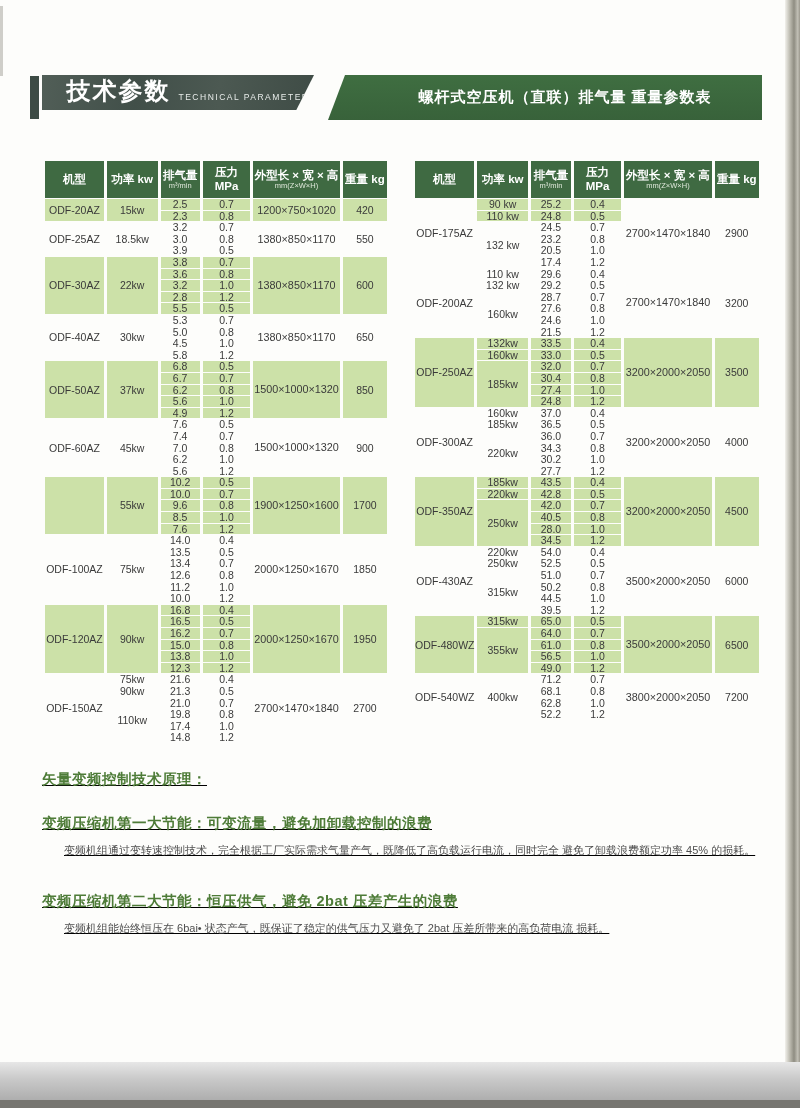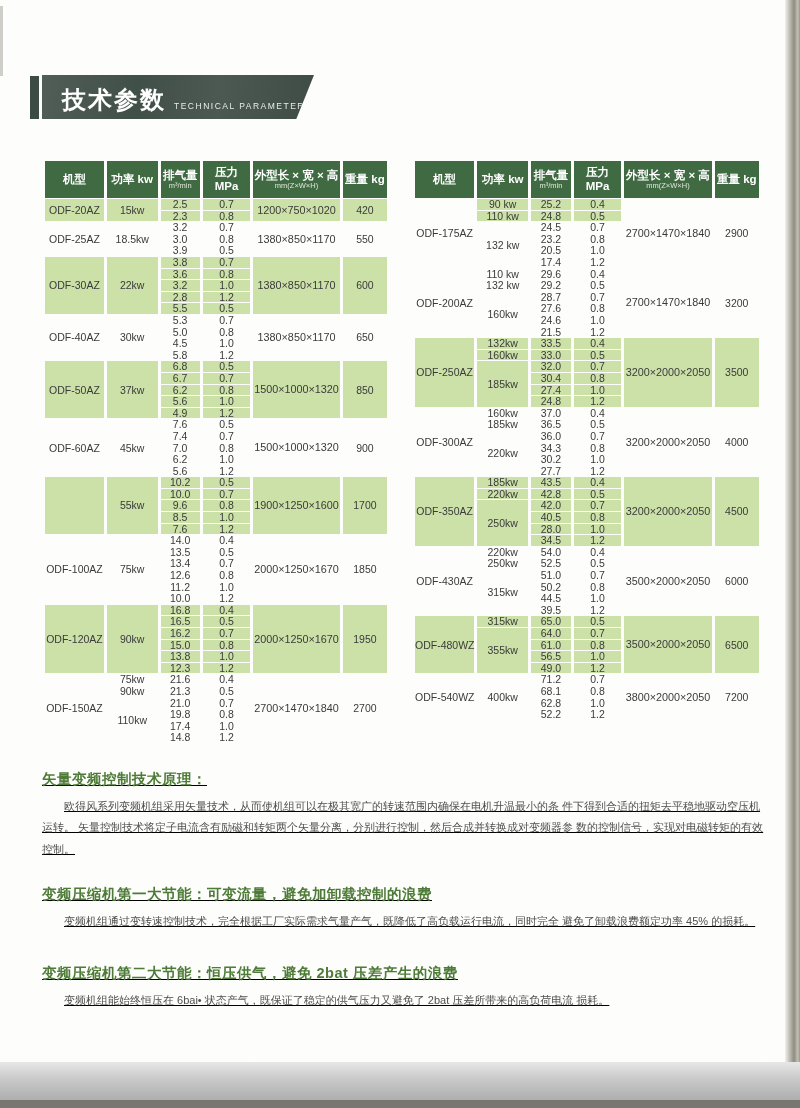--- a/index.html
+++ b/index.html
@@ -10,24 +10,24 @@
   
   .edge-right { position:absolute; right:0; top:0; width:15px; height:1064px;
     background:linear-gradient(90deg,#f2f1ec 0%,#b9b7ac 35%,#8f8d82 60%,#c2c0b6 85%,#9a978c 100%); }
   .edge-bottom { position:absolute; left:0; top:1062px; width:800px; height:38px;
     background:linear-gradient(180deg,#e7e7e7 0%,#c9c9c9 45%,#aeaeae 100%); }
   .edge-bottom-dark { position:absolute; left:0; top:1100px; width:800px; height:8px; background:#777671; }
   .edge-left-sliver { position:absolute; left:0; top:6px; width:3px; height:70px; background:#cfcec9; }
 
   
   .band-tick { position:absolute; left:30px; top:76px; width:9px; height:43px; background:#3d4b45; }
-  .band-dark { position:absolute; left:42px; top:75px; width:272px; height:44px;
+  .band-dark { position:absolute; left:42px; top:75px; width:272px; height:35px;
     background:linear-gradient(97deg,#515e57 0%,#414f49 35%,#4c5952 65%,#3f4c46 100%);
     clip-path:polygon(0 0,100% 0,93.5% 100%,0 100%);
-    display:flex; align-items:flex-end; padding:0 0 7px 20px; }
+    display:flex; align-items:flex-end; padding:0 0 7px 20px;justify-content:center; }
   .band-dark .cn { color:#fff; font-size:24px; font-weight:bold; letter-spacing:2px; line-height:1; }
   .band-dark .en { color:#e8ecea; font-size:8.5px; letter-spacing:1.5px; margin:0 0 2px 8px; line-height:1; }
   .band-green { position:absolute; left:328px; top:75px; width:434px; height:45px;
     background:linear-gradient(180deg,#3f6e41 0%,#38623a 100%);
     clip-path:polygon(17px 0,100% 0,100% 100%,0 100%);
     display:flex; align-items:center; justify-content:center; padding-left:40px; }
   .band-green .t { color:#fff; font-size:15px; font-weight:bold; letter-spacing:1px; }
 
   
   .spec-table { position:absolute; border-collapse:separate; border-spacing:3px 1px; table-layout:fixed; }
@@ -55,20 +55,23 @@
 
   <div class="edge-left-sliver"></div>
   <div class="edge-right"></div>
   <div class="edge-bottom"></div>
   <div class="edge-bottom-dark"></div>
 
   <div class="band-tick"></div>
   <div class="band-dark">
     <span class="cn">技术参数</span>
     <span class="en">TECHNICAL   PARAMETER</span>
+  </div>
+  <div class="band-green">
+    <span class="t">螺杆式空压机（直联）排气量  重量参数表</span>
   </div>
 
   <table class="spec-table left">
     <colgroup>
       <col style="width:18%">
         <col style="width:15.5%">
         <col style="width:12%">
       <col style="width:14.5%">
         <col style="width:26.5%">
         <col style="width:13.5%">
@@ -572,20 +575,19 @@
         </tr>
         <tr>
           <td class="num">52.2</td>
           <td class="num">1.2</td>
         </tr>
       </tbody>
   </table>
 
   <div class="sections">
     <div class="section-title">矢量变频控制技术原理：</div>
-    <p>欧得风系列变频机组采用矢量技术，从而使机组可以在极其宽广的转速范围内确保在电机升温最小的条 件下得到合适的扭矩去平稳地驱动空压机运转。 矢量控制技术将定子电流含有励磁和转矩两个矢量分离，分别进行控制，然后合成并转换成对变频器参 数的控制信号，实现对电磁转矩的有效控制。</p>
     <div class="section-title s2">变频压缩机第一大节能：可变流量，避免加卸载控制的浪费</div>
     <p>变频机组通过变转速控制技术，完全根据工厂实际需求气量产气，既降低了高负载运行电流，同时完全 避免了卸载浪费额定功率 45% 的损耗。</p>
     <div class="section-title s3">变频压缩机第二大节能：恒压供气，避免 2bat 压差产生的浪费</div>
     <p>变频机组能始终恒压在 6bai• 状态产气，既保证了稳定的供气压力又避免了 2bat 压差所带来的高负荷电流 损耗。</p>
   </div>
 
 </div>
 
 </body></html>

